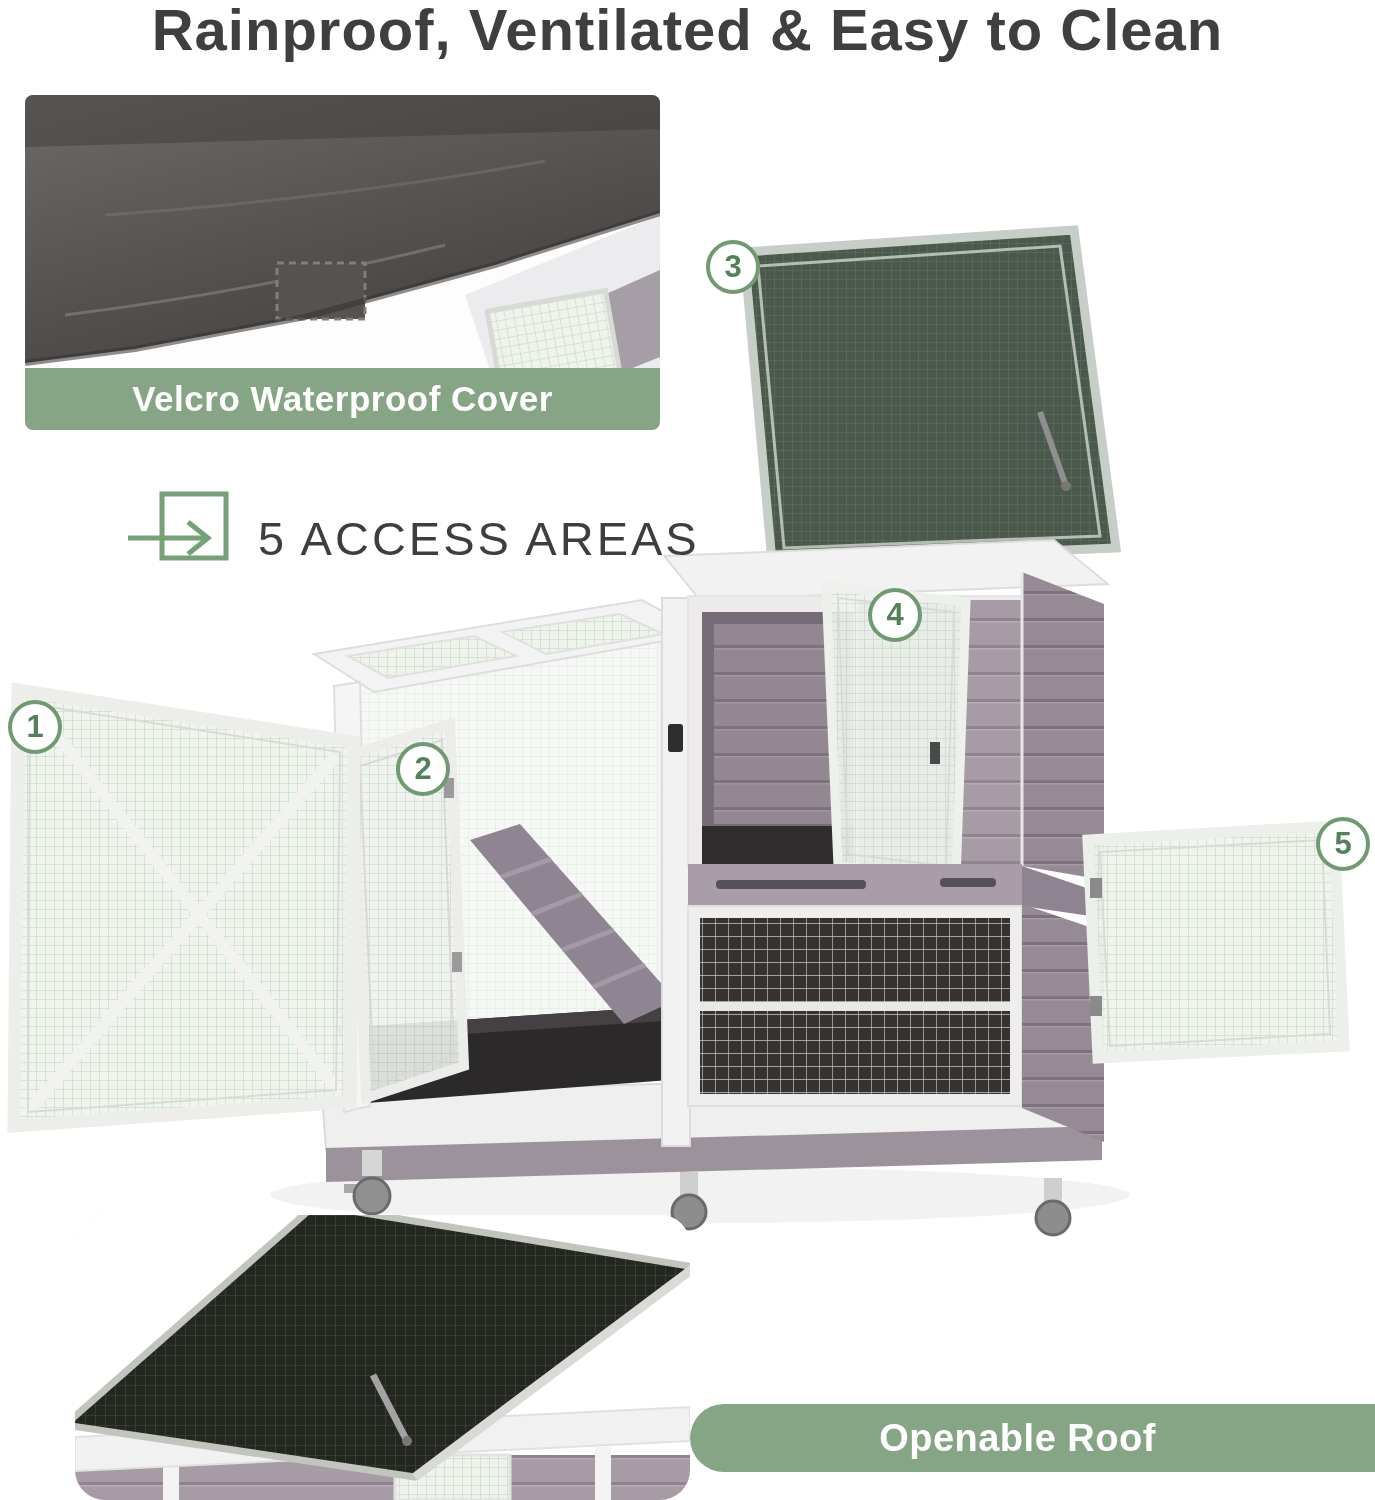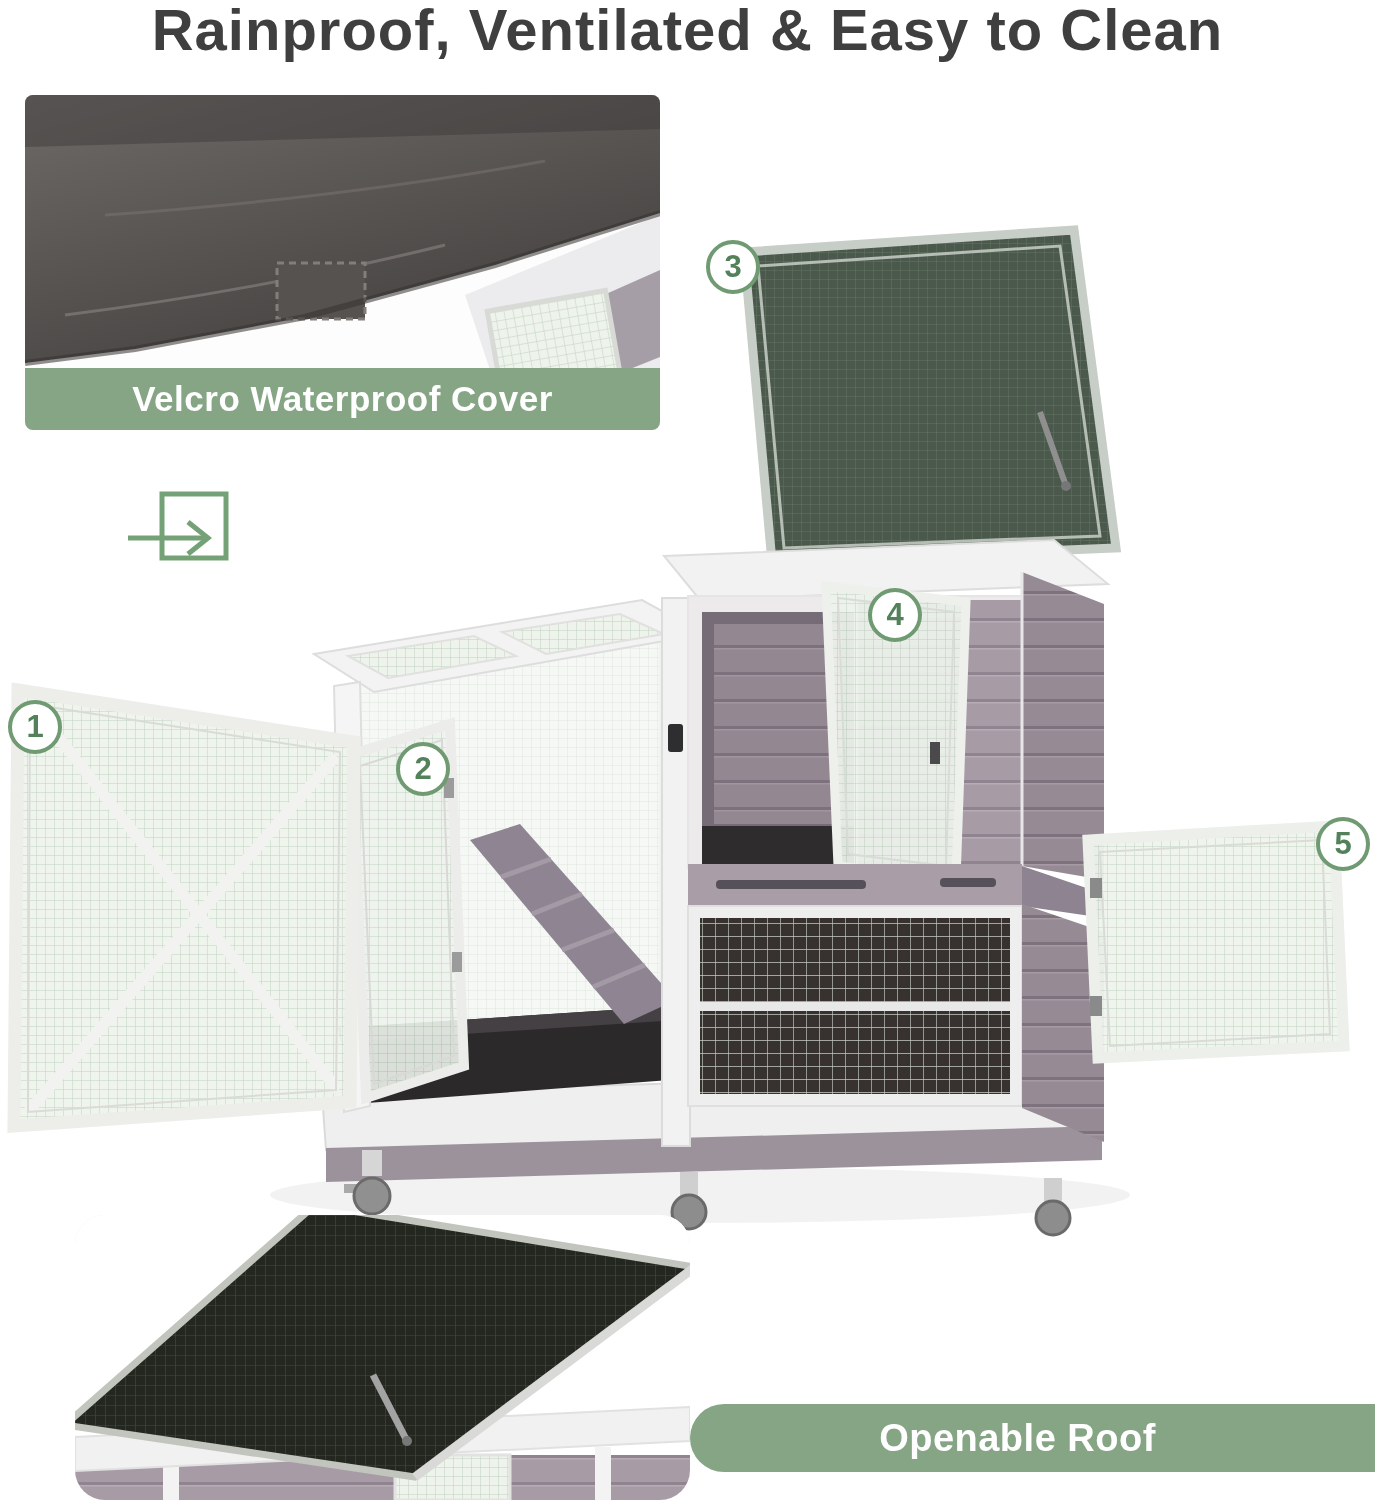--- a/index.html
+++ b/index.html
@@ -209,20 +209,21 @@
   </svg>
   <div class="inset-banner">Velcro Waterproof Cover</div>
 </div>
 
 <div class="access-row">
   <svg class="access-icon" viewBox="0 0 104 104">
     <rect x="34" y="8" width="64" height="64" fill="#ffffff" stroke="#74a276" stroke-width="5"></rect>
     <line x1="0" y1="52" x2="76" y2="52" stroke="#74a276" stroke-width="5"></line>
     <path d="M60 36 L80 52 L60 68" fill="none" stroke="#74a276" stroke-width="5"></path>
   </svg>
+  <span class="access-label">5 ACCESS AREAS</span>
 </div>
 
 <div class="callout c1">1</div>
 <div class="callout c2">2</div>
 <div class="callout c3">3</div>
 <div class="callout c4">4</div>
 <div class="callout c5">5</div>
 
 <div class="inset-roof">
   <svg viewBox="0 0 615 285">

